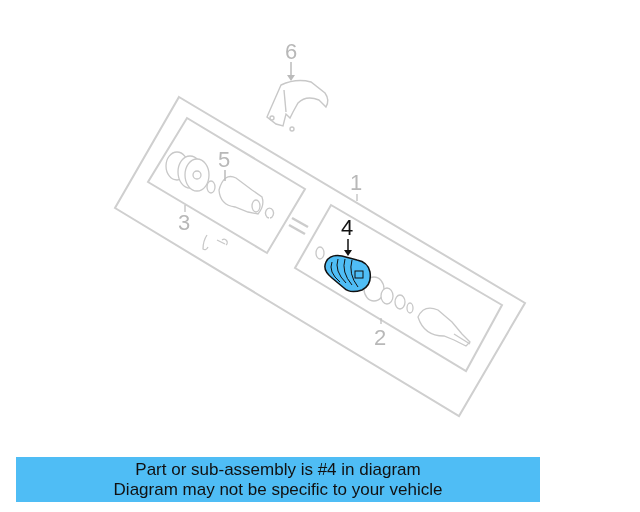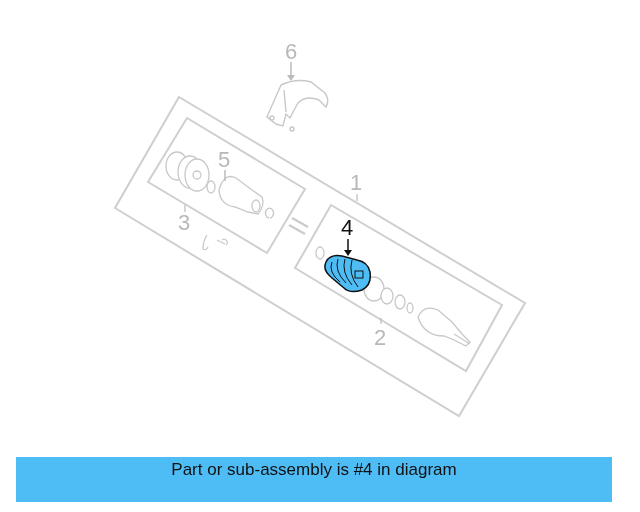--- a/index.html
+++ b/index.html
@@ -1,19 +1,19 @@
 <!DOCTYPE html>
 <html><head>
   <meta charset="utf-8">
   <style>
     html, body { margin: 0; padding: 0; }
     body { width: 640px; height: 512px; background: #ffffff; position: relative; overflow: hidden; font-family: "Liberation Sans", sans-serif; }
     #diagram { position: absolute; left: 0; top: 0; width: 640px; height: 440px; }
     .callout { font-family: "Liberation Sans", sans-serif; font-size: 22px; }
-    #banner { position: absolute; left: 16px; top: 457px; width: 596px; height: 45px; background: #4fbdf5; text-align: center; color: #111111; font-size: 17px; line-height: 20px; padding-top: 3px; box-sizing: border-box; }
+    #banner { position: absolute; left: 16px; top: 457px; width: 524px; height: 45px; background: #4fbdf5; text-align: center; color: #111111; font-size: 17px; line-height: 20px; padding-top: 3px; box-sizing: border-box; }
     #banner div { white-space: nowrap; }
   </style>
 </head>
 <body>
 
 <svg id="diagram" viewBox="0 0 640 440" xmlns="http://www.w3.org/2000/svg">
 
   <polygon points="179,97 525,303 459,416 115,208" fill="none" stroke="#cfcfcf" stroke-width="2"></polygon>
 
   <polygon points="187,118 305,189 267,253 148,182" fill="none" stroke="#cfcfcf" stroke-width="2"></polygon>
@@ -75,13 +75,14 @@
     <path d="M332,262 q-4,10 8,20 M338,259 q-4,12 8,24 M345,259 q-4,13 7,26 M352,260 q-4,14 6,27" fill="none" stroke="#111111" stroke-width="1"></path>
     <rect x="355" y="271" width="8" height="7" fill="#4fbdf5" stroke="#111111" stroke-width="1"></rect>
   </g>
   <text class="callout" x="341" y="235" fill="#111111">4</text>
   <line x1="348" y1="239" x2="348" y2="252" stroke="#111111" stroke-width="1.5"></line>
   <polygon points="344,250 352,250 348,256" fill="#111111"></polygon>
 </svg>
 
 <div id="banner">
   <div>Part or sub-assembly is #4 in diagram</div>
+  <div>Diagram may not be specific to your vehicle</div>
 </div>
 
 </body></html>

